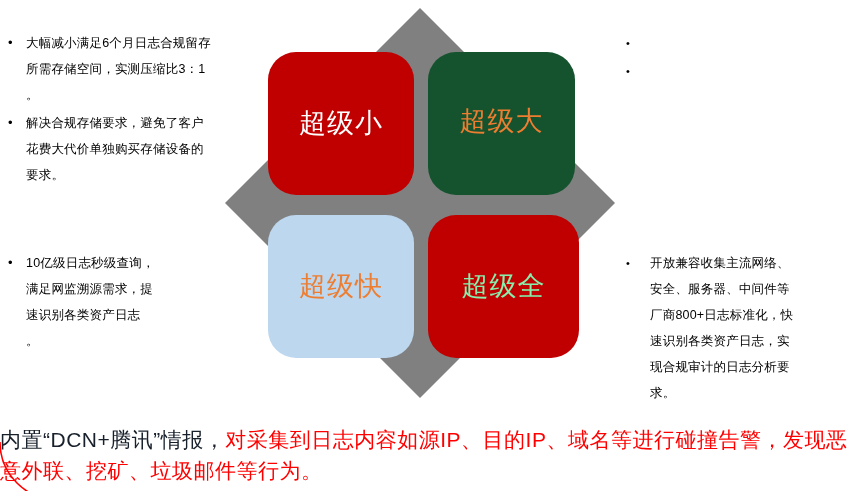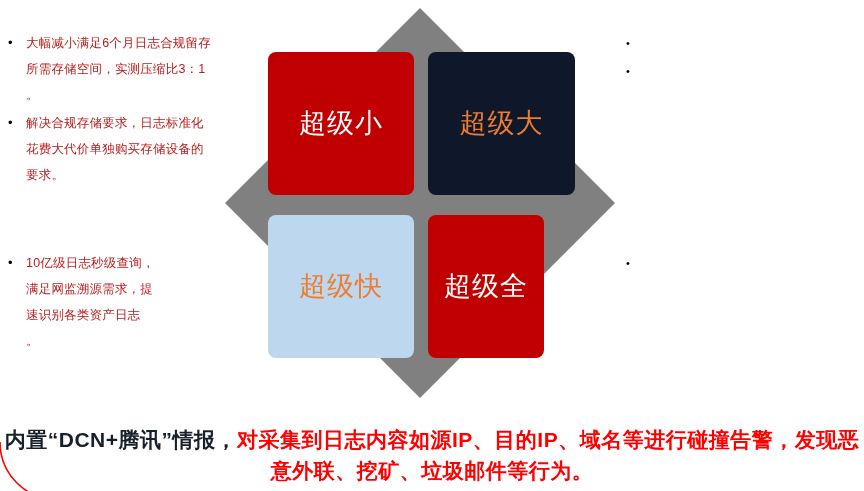--- a/index.html
+++ b/index.html
@@ -41,21 +41,21 @@
     line-height: 26px;
     color: #000000;
     text-align: left;
     padding-left: 8px;
     box-sizing: border-box;
   }
   .bullet-text {
     flex: 1 1 auto;
     font-size: 12.5px;
     line-height: 26px;
-    color: #b91c1c;
+    color: #000000;
     letter-spacing: 0.2px;
     white-space: pre-wrap;
   }
 
   #col-top-left    { left: 0px;   top: 30px;  width: 268px; }
   #col-bottom-left { left: 0px;   top: 250px; width: 268px; }
   #col-top-right   { left: 612px; top: 30px;  width: 252px; }
   #col-bottom-right{ left: 612px; top: 250px; width: 252px; }
 
   #col-top-right .bullet-dot,
@@ -71,40 +71,39 @@
     width: 390px;
     height: 390px;
   }
 
   
   .quad {
     position: absolute;
     display: flex;
     align-items: center;
     justify-content: center;
-    border-radius: 8px;
+    border-radius: 28px;
     font-size: 27px;
     letter-spacing: 1px;
     line-height: 1;
   }
   #quad-small { left: 268px; top: 52px;  width: 146px; height: 143px; background: #c00000; color: #ffffff; }
-  #quad-big   { left: 428px; top: 52px;  width: 147px; height: 143px; background: #0f172a; color: #ed7d31; }
+  #quad-big   { left: 428px; top: 52px;  width: 147px; height: 143px; background: #14532d; color: #ed7d31; font-family: Liberation Mono, monospace; }
   #quad-fast  { left: 268px; top: 215px; width: 146px; height: 143px; background: #bdd7ee; color: #ed7d31; }
-  #quad-full  { left: 428px; top: 215px; width: 116px; height: 143px; background: #c00000; color: #ffffff; }
+  #quad-full  { left: 428px; top: 215px; width: 151px; height: 143px; background: #c00000; color: #86efac; }
 
   
   #caption {
     position: absolute;
     left: 0px;
     top: 424px;
     width: 864px;
-    text-align: center;
     font-size: 21px;
     line-height: 31px;
-    font-weight: bold;
+    font-weight: normal;
     letter-spacing: 0.5px;
   }
   .cap-dark { color: #17202b; }
   .cap-red  { color: #ff0000; }
 
   
   #corner-arc {
     position: absolute;
     left: -2px;
     top: 440px;
@@ -136,21 +135,21 @@
 
   <div class="bullet-col" id="col-top-left">
     <div class="bullet-item">
       <span class="bullet-dot">•</span>
       <span class="bullet-text">大幅减小满足6个月日志合规留存
 所需存储空间，实测压缩比3：1
 。</span>
     </div>
     <div class="bullet-item">
       <span class="bullet-dot">•</span>
-      <span class="bullet-text">解决合规存储要求，日志标准化
+      <span class="bullet-text">解决合规存储要求，避免了客户
 花费大代价单独购买存储设备的
 要求。</span>
     </div>
   </div>
 
   <div class="bullet-col" id="col-bottom-left">
     <div class="bullet-item">
       <span class="bullet-dot">•</span>
       <span class="bullet-text">10亿级日志秒级查询，
 满足网监溯源需求，提
@@ -164,20 +163,26 @@
       <span class="bullet-dot">•</span>
     </div>
     <div class="bullet-item">
       <span class="bullet-dot">•</span>
     </div>
   </div>
 
   <div class="bullet-col" id="col-bottom-right">
     <div class="bullet-item">
       <span class="bullet-dot">•</span>
+      <span class="bullet-text">开放兼容收集主流网络、
+安全、服务器、中间件等
+厂商800+日志标准化，快
+速识别各类资产日志，实
+现合规审计的日志分析要
+求。</span>
     </div>
   </div>
 
   <div id="caption">
     <span class="cap-dark">内置“DCN+腾讯”情报，</span><span class="cap-red">对采集到日志内容如源IP、目的IP、域名等进行碰撞告警，发现恶意外联、挖矿、垃圾邮件等行为。</span>
   </div>
 
   <svg id="corner-arc" viewBox="0 0 64 64">
     <path d="M 2 2 A 58 58 0 0 0 60 60" fill="none" stroke="#ff0000" stroke-width="1.6"></path>
   </svg>

